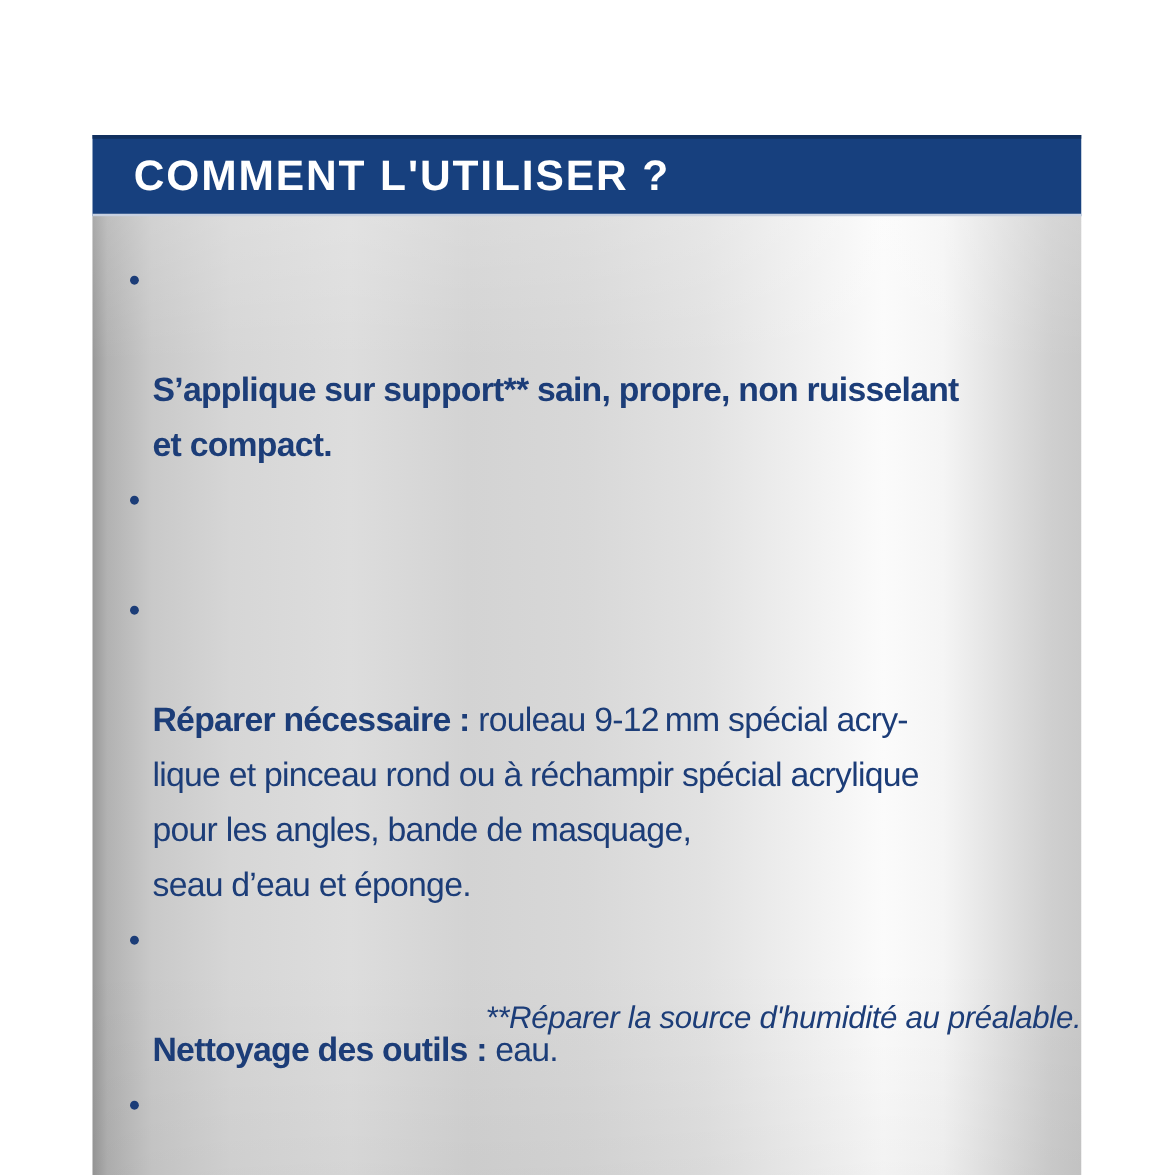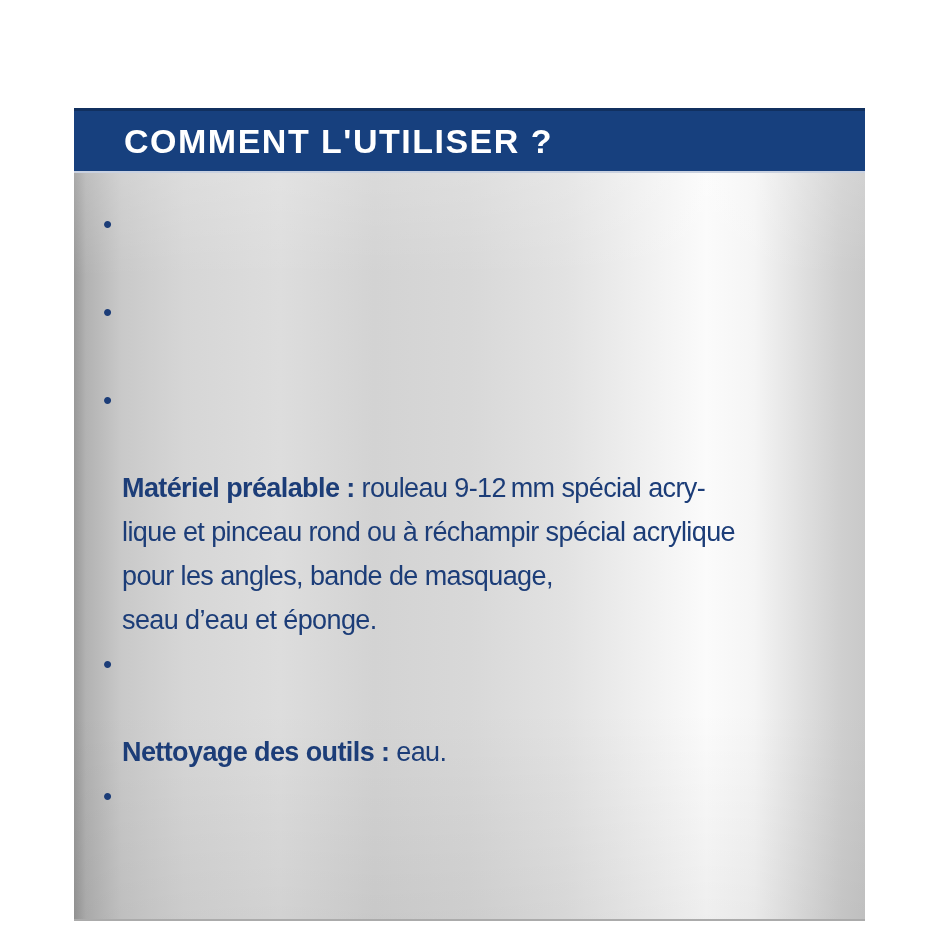--- a/index.html
+++ b/index.html
@@ -22,21 +22,21 @@
     width: 791px;
   }
   .panel-header {
     box-sizing: border-box;
     height: 65px;
     background: var(--header-bg, #17407e);
     border-top: 3px solid #11305f;
     border-bottom: 2px solid #c9d1e0;
     display: flex;
     align-items: center;
-    padding-left: 50px;
+    padding-left: 33px;
     text-align: center;
   }
   .panel-title {
     color: var(--header-text, #ffffff);
     font-weight: bold;
     font-size: 34px;
     letter-spacing: 1.5px;
     white-space: nowrap;
   }
   .panel-body {
@@ -95,38 +95,41 @@
   <div class="panel">
 
     <div class="panel-header">
       <span class="panel-title">COMMENT L'UTILISER ?</span>
     </div>
 
     <div class="panel-body">
       <ul class="usage-list">
           <li>
     <span class="bullet">•</span>
+    <span><strong>S’applique sur support** sain, propre, non ruisselant
+et compact.</strong></span>
   </li>
           <li>
     <span class="bullet">•</span>
   </li>
           <li>
     <span class="bullet">•</span>
-    <span><strong>Matériel préalable : </strong><span>rouleau 9-12 mm spécial acry-
+    <span><strong>Réparer nécessaire : </strong><span>rouleau 9-12 mm spécial acry-
 lique et pinceau rond ou à réchampir spécial acrylique
 pour les angles, bande de masquage,
 seau d’eau et éponge.</span></span>
   </li>
           <li>
     <span class="bullet">•</span>
     <span><strong>Nettoyage des outils : </strong><span>eau.</span></span>
   </li>
           <li>
     <span class="bullet">•</span>
     
   </li>
         </ul>
     </div>
 
   </div>
 
+  <div class="footnote">**Réparer la source d'humidité au préalable.</div>
 
 </div>
 
 </body></html>

